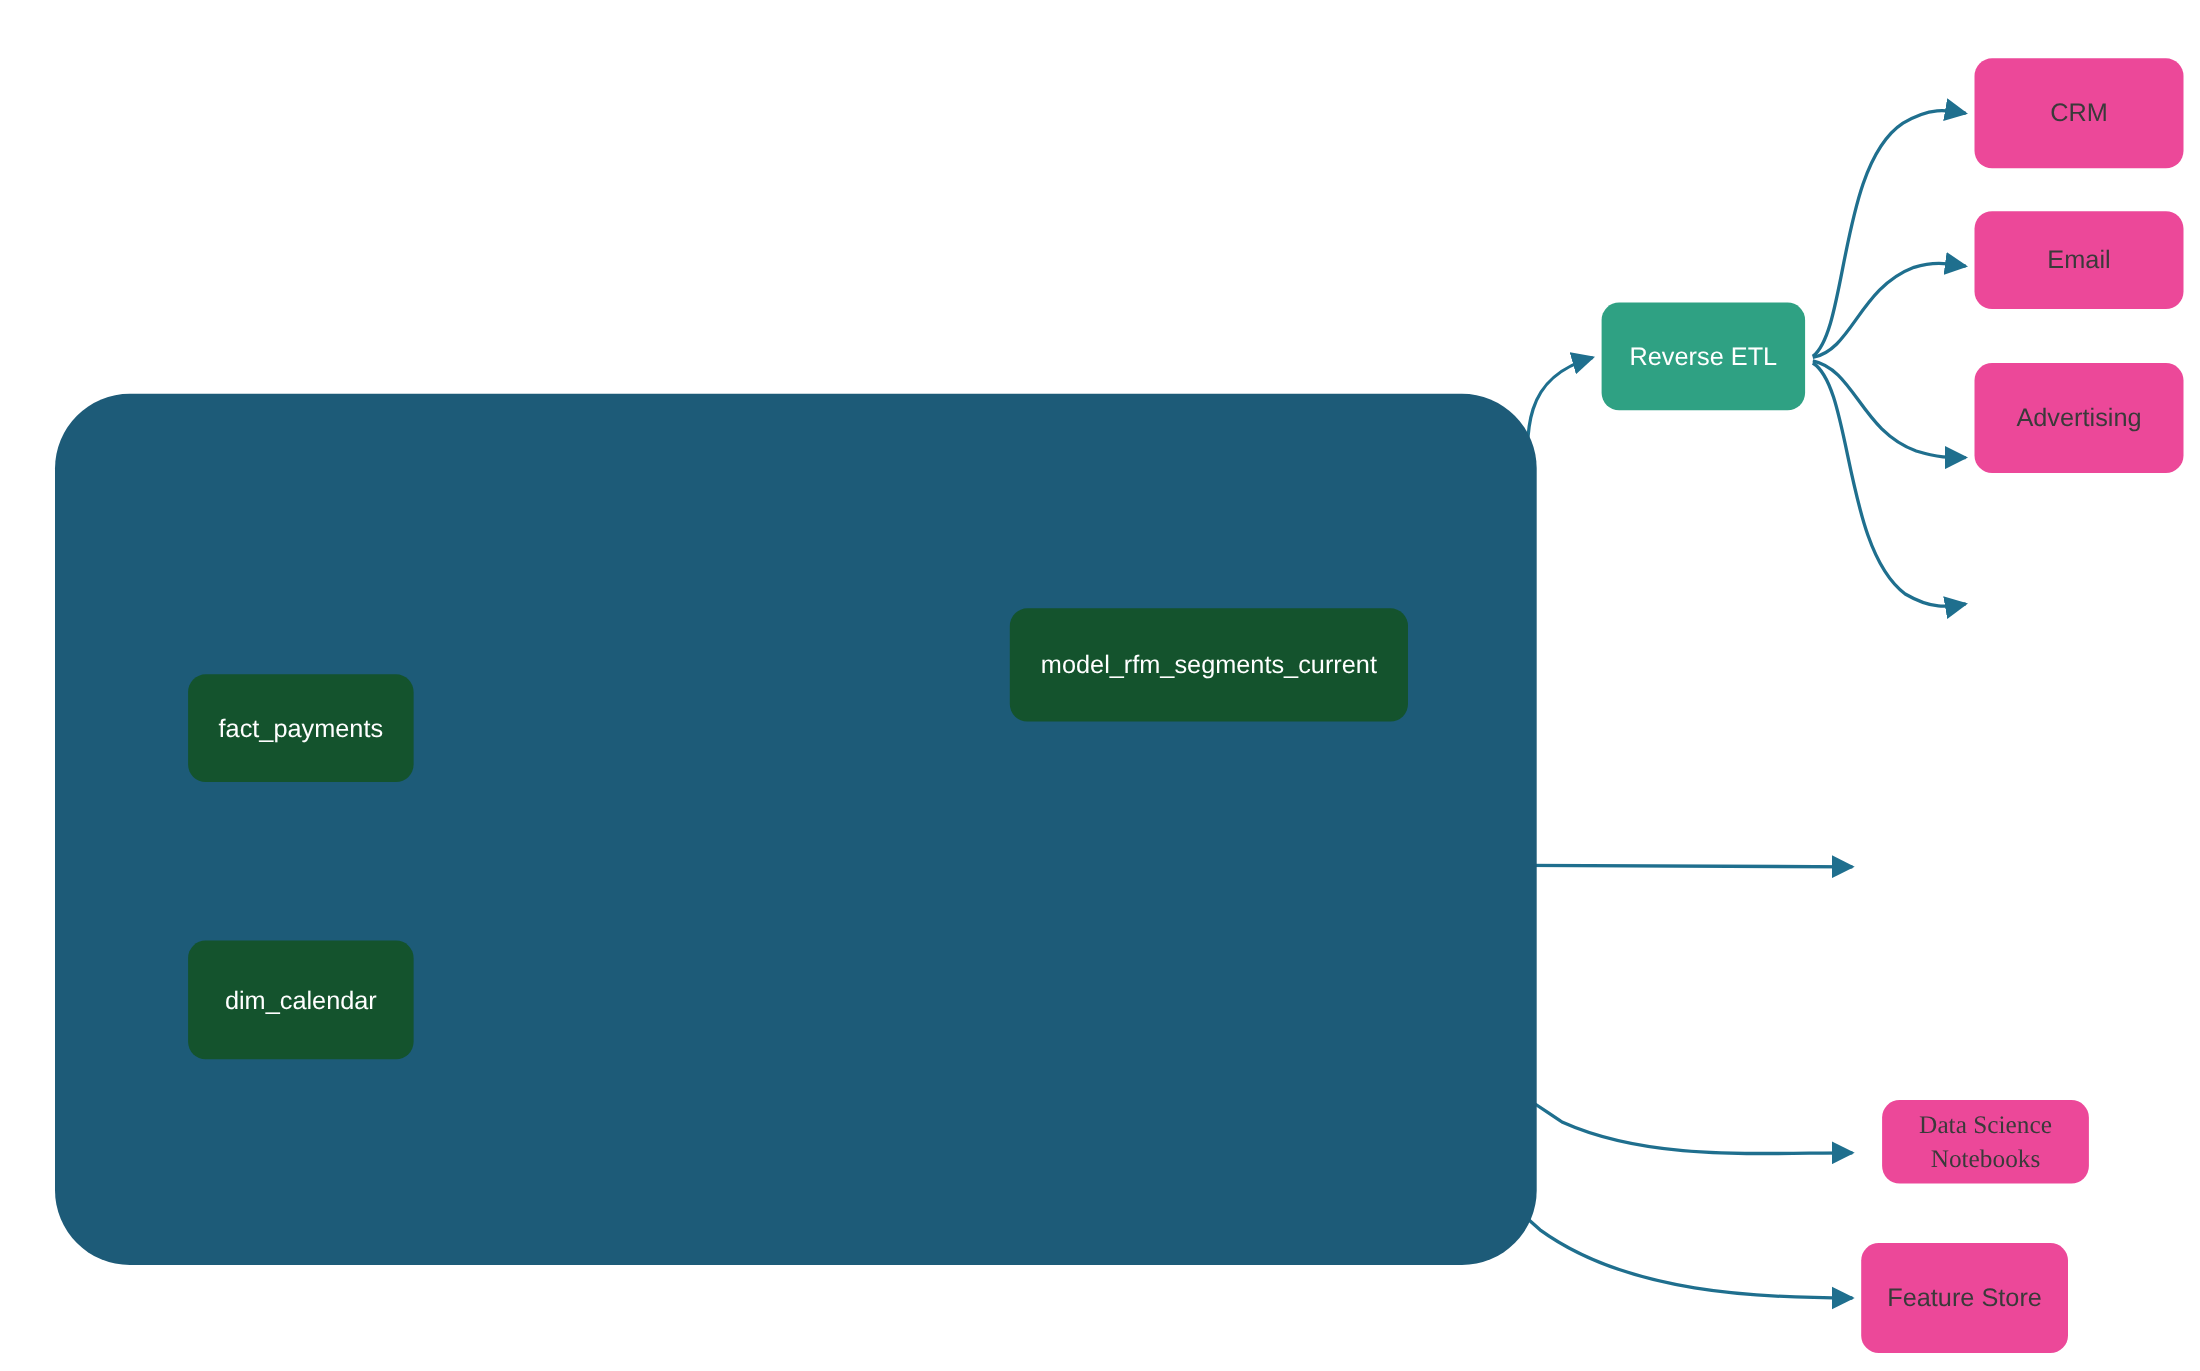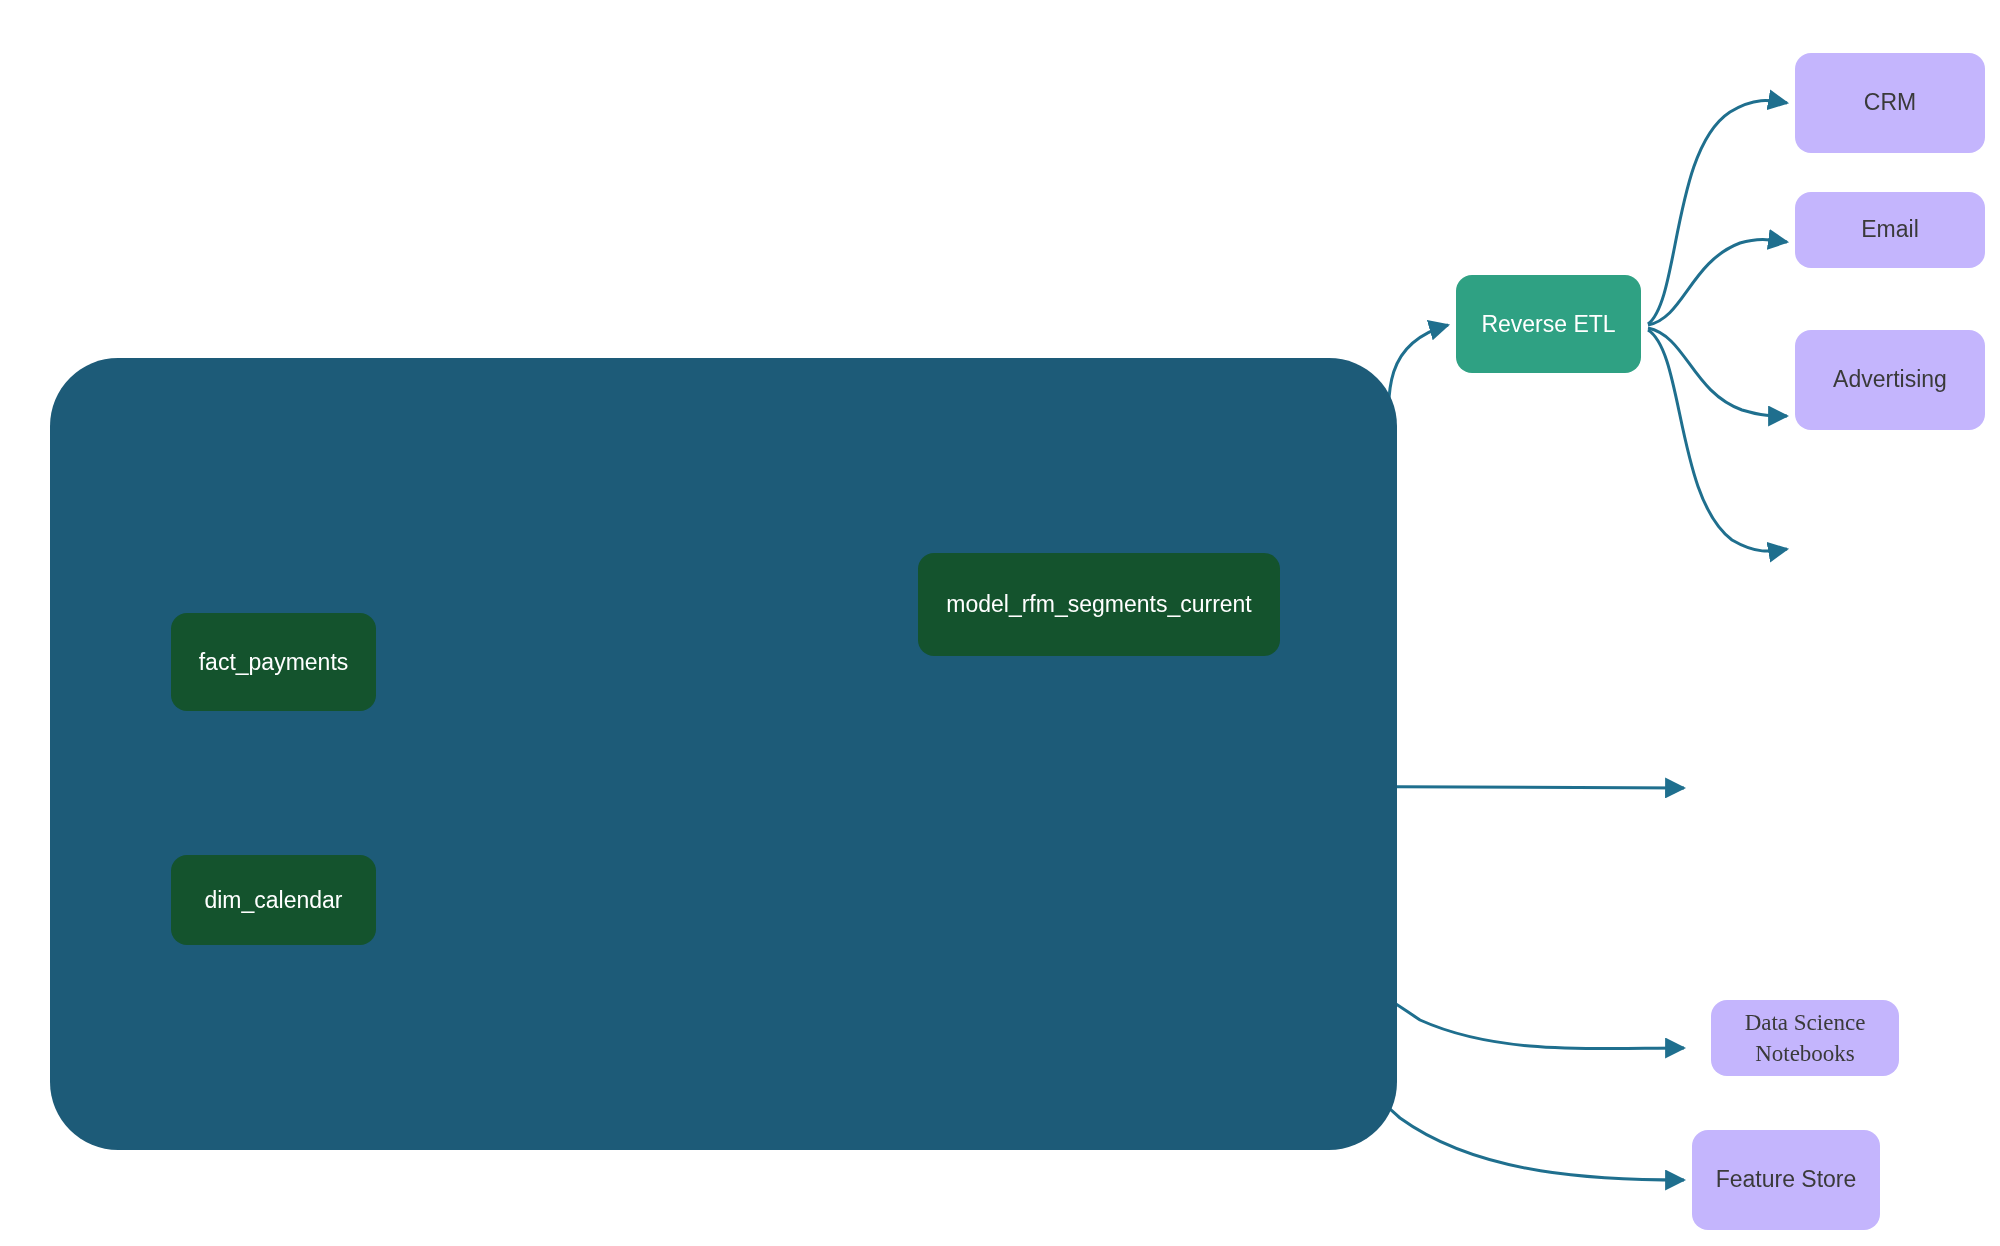--- a/index.html
+++ b/index.html
@@ -80,21 +80,21 @@
     font-size: 23px;
     padding: 0 14px;
   }
   .node-green {
     background: #2FA183;
     color: #ffffff;
     border-radius: 16px;
     font-size: 23px;
   }
   .node-gray {
-    background: #c4b5fd;
+    background: #ec4899;
     color: #3A3A3A;
     border-radius: 16px;
     font-size: 23px;
     line-height: 1.35;
   }
 </style>
 </head>
 <body>
 
 <div id="canvas">
@@ -132,38 +132,38 @@
     <path d="M 1648 330 C 1684 352, 1676 498, 1732 540 C 1756 554, 1770 552, 1787 549" fill="none" stroke="#1F6F8E" stroke-width="3" marker-end="url(#arrow-outer)"></path>
   </svg>
 
 
   <div class="warehouse"></div>
 
   <div class="node node-model" style="left:171px; top:613px; width:205px; height:98px;">
     <span>fact_payments</span>
   </div>
 
-  <div class="node node-model" style="left:171px; top:855px; width:205px; height:90px;">
+  <div class="node node-model" style="left:171px; top:855px; width:205px; height:108px;">
     <span>dim_calendar</span>
   </div>
 
 
   <div class="node node-model" style="left:918px; top:553px; width:362px; height:103px;">
     <span>model_rfm_segments_current</span>
   </div>
 
   <div class="node node-green" style="left:1456px; top:275px; width:185px; height:98px;">
     <span>Reverse ETL</span>
   </div>
 
   <div class="node node-gray" style="left:1795px; top:53px; width:190px; height:100px;">
     <span>CRM</span>
   </div>
 
-  <div class="node node-gray" style="left:1795px; top:192px; width:190px; height:76px;">
+  <div class="node node-gray" style="left:1795px; top:192px; width:190px; height:89px;">
     <span>Email</span>
   </div>
 
   <div class="node node-gray" style="left:1795px; top:330px; width:190px; height:100px;">
     <span>Advertising</span>
   </div>
 
 
 
   <div class="node node-gray" style="left:1711px; top:1000px; width:188px; height:76px;font-family:Liberation Serif, serif;">

